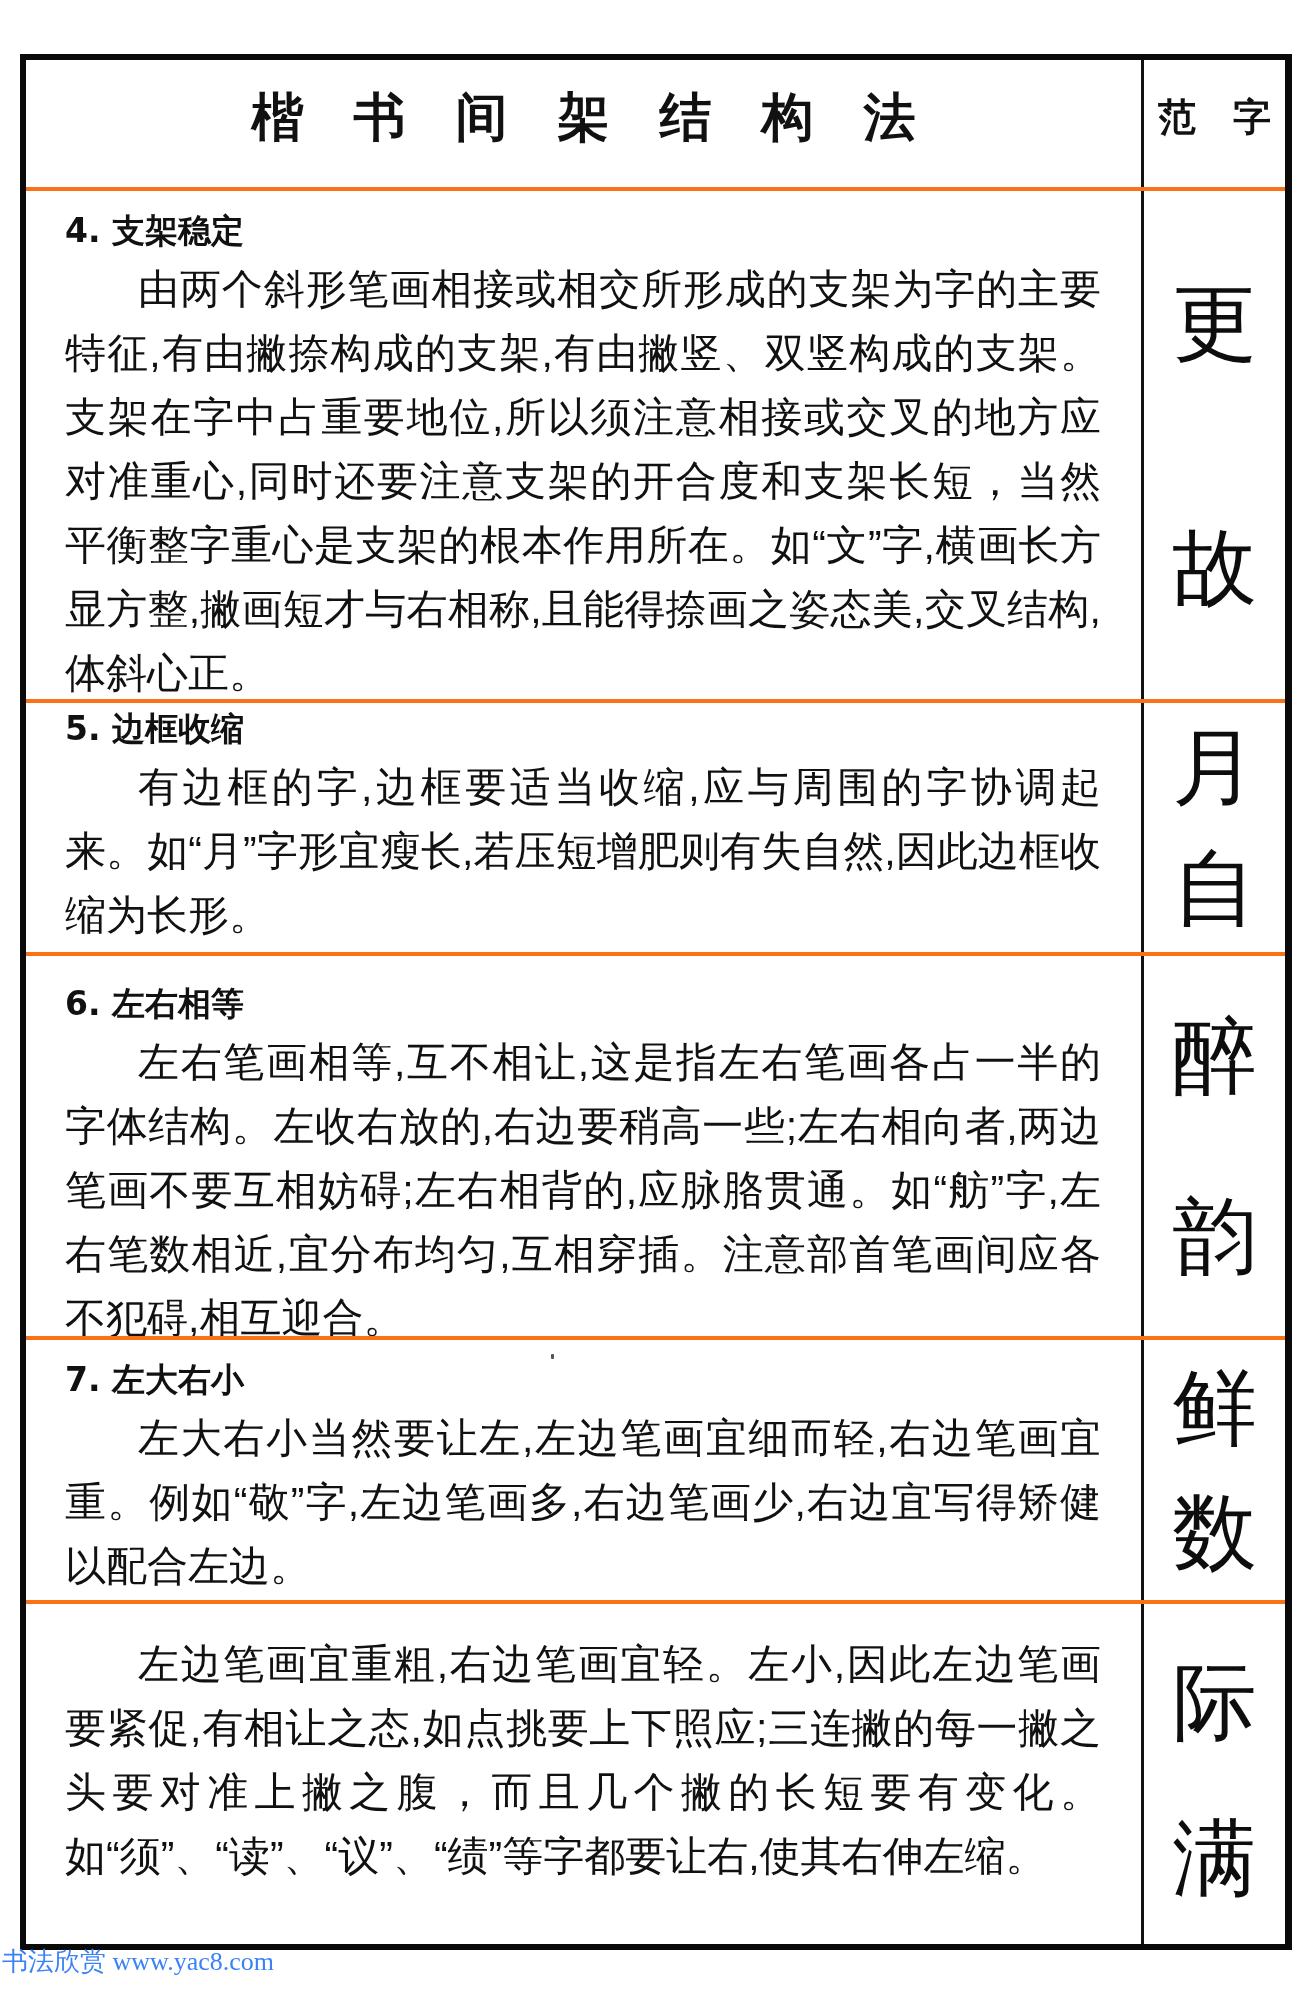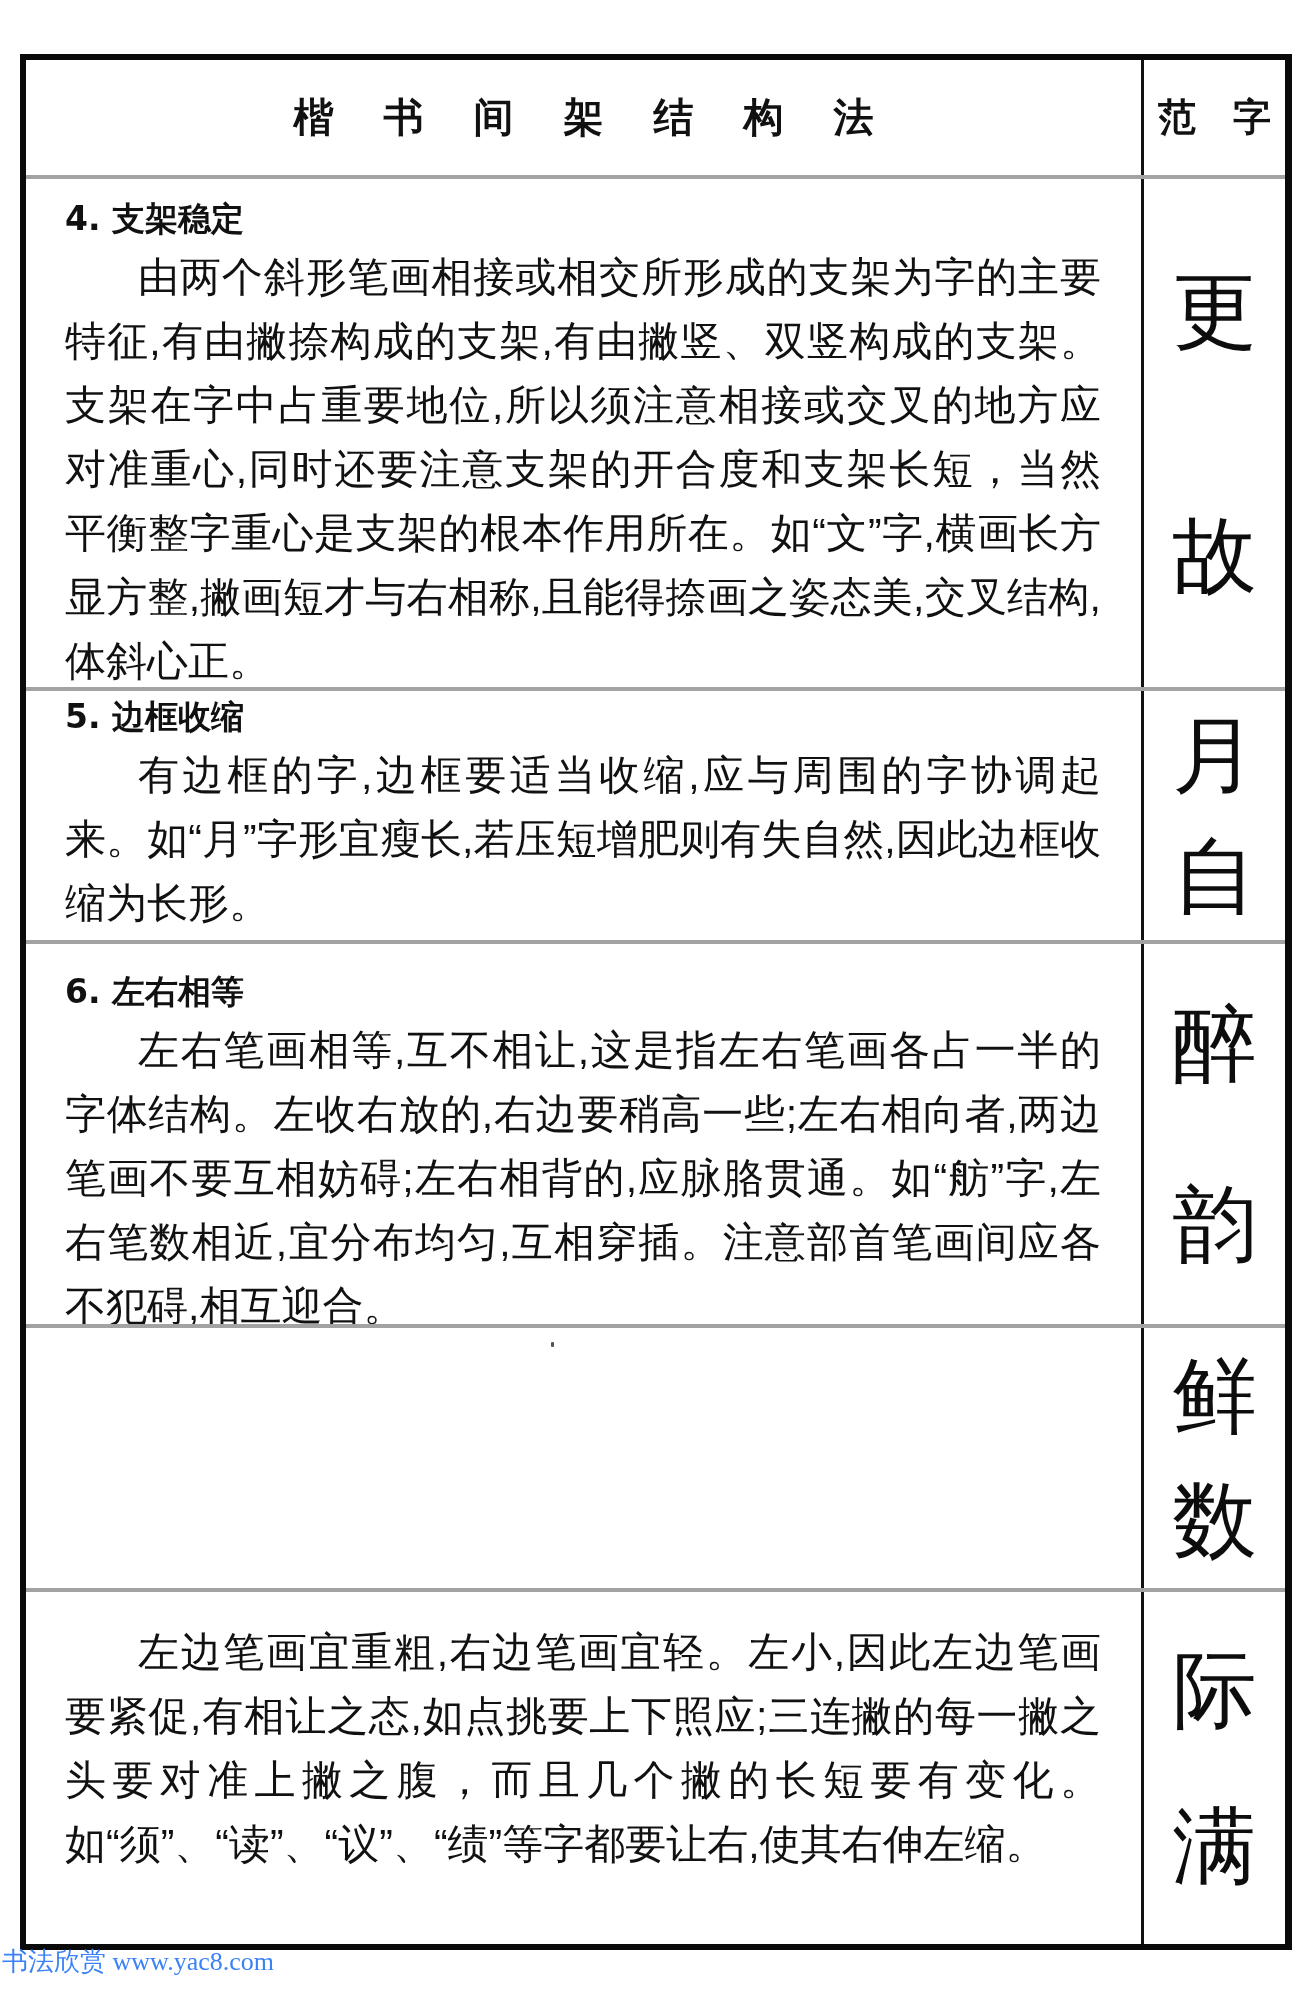--- a/index.html
+++ b/index.html
@@ -2,24 +2,24 @@
 <html><head>
 <meta charset="utf-8">
 <style>
   html, body { margin: 0; padding: 0; background: #ffffff; }
   body { width: 1300px; height: 2001px; position: relative; overflow: hidden;
          font-family: "DejaVu Sans", "Liberation Sans", sans-serif; color: #111; }
   .table { position: absolute; left: 20px; top: 54px; width: 1272px; height: 1896px;
            box-sizing: border-box; border: 6px solid #0a0a0a; border-right-width: 7px; }
   .col-divider { position: absolute; left: 1115px; top: 0; width: 3px; height: 100%; background: #111; }
   .row { position: absolute; left: 0; width: 100%; box-sizing: border-box; }
-  .row.sep { border-top: 4px solid #a3a3a3; }
+  .row.sep { border-top: 4px solid #f97316; margin-top: 12px; }
   .header-title { position: absolute; left: 0; width: 1115px; top: 0; height: 100%;
                   display: flex; align-items: center; justify-content: center;
-                  font-weight: bold; font-size: 40px; letter-spacing: 50px; padding-left: 50px; box-sizing: border-box; }
+                  font-weight: bold; font-size: 52px; letter-spacing: 50px; padding-left: 50px; box-sizing: border-box; }
   .header-side { position: absolute; left: 1118px; right: 0; top: 0; height: 100%;
                  display: flex; align-items: center; justify-content: space-between;
                  padding: 0 14px 0 14px; box-sizing: border-box;
                  font-weight: bold; font-size: 38px; }
   .text-cell { position: absolute; left: 0; top: 0; width: 1115px; height: 100%;
                padding: 14px 40px 0 39px; box-sizing: border-box; }
   .sec-heading { font-weight: bold; font-size: 33px; line-height: 52px; height: 52px; white-space: nowrap; }
   .sec-body { font-family: Liberation Sans, sans-serif; font-size: 41px;
               line-height: 64px; text-align: justify; text-indent: 73px; margin-top: 0px; }
   .sample-cell { position: absolute; left: 1118px; right: 0; top: 0; height: 100%;
@@ -71,20 +71,24 @@
       <div class="sec-heading">6. 左右相等</div>
       <div class="sec-body">左右笔画相等,互不相让,这是指左右笔画各占一半的字体结构。左收右放的,右边要稍高一些;左右相向者,两边笔画不要互相妨碍;左右相背的,应脉胳贯通。如“舫”字,左右笔数相近,宜分布均匀,互相穿插。注意部首笔画间应各不犯碍,相互迎合。</div>
     </div>
     <div class="sample-cell">
       <span class="sample-char">醉</span>
       <span class="sample-char">韵</span>
     </div>
   </div>
 
   <div class="row sep" style="top:1264px; height:264px;">
+    <div class="text-cell" style="padding-top:14px;">
+      <div class="sec-heading">7. 左大右小</div>
+      <div class="sec-body">左大右小当然要让左,左边笔画宜细而轻,右边笔画宜重。例如“敬”字,左边笔画多,右边笔画少,右边宜写得矫健以配合左边。</div>
+    </div>
     <div class="sample-cell" style="padding:6px 0;">
       <span class="sample-char">鲜</span>
       <span class="sample-char">数</span>
     </div>
     <div class="speck" style="left:525px; top:14px;"></div>
   </div>
 
   <div class="row sep" style="top:1528px; height:356px;">
     <div class="text-cell" style="padding-top:28px;">
       <div class="sec-body">左边笔画宜重粗,右边笔画宜轻。左小,因此左边笔画要紧促,有相让之态,如点挑要上下照应;三连撇的每一撇之头要对准上撇之腹，而且几个撇的长短要有变化。如“须”、“读”、“议”、“绩”等字都要让右,使其右伸左缩。</div>

